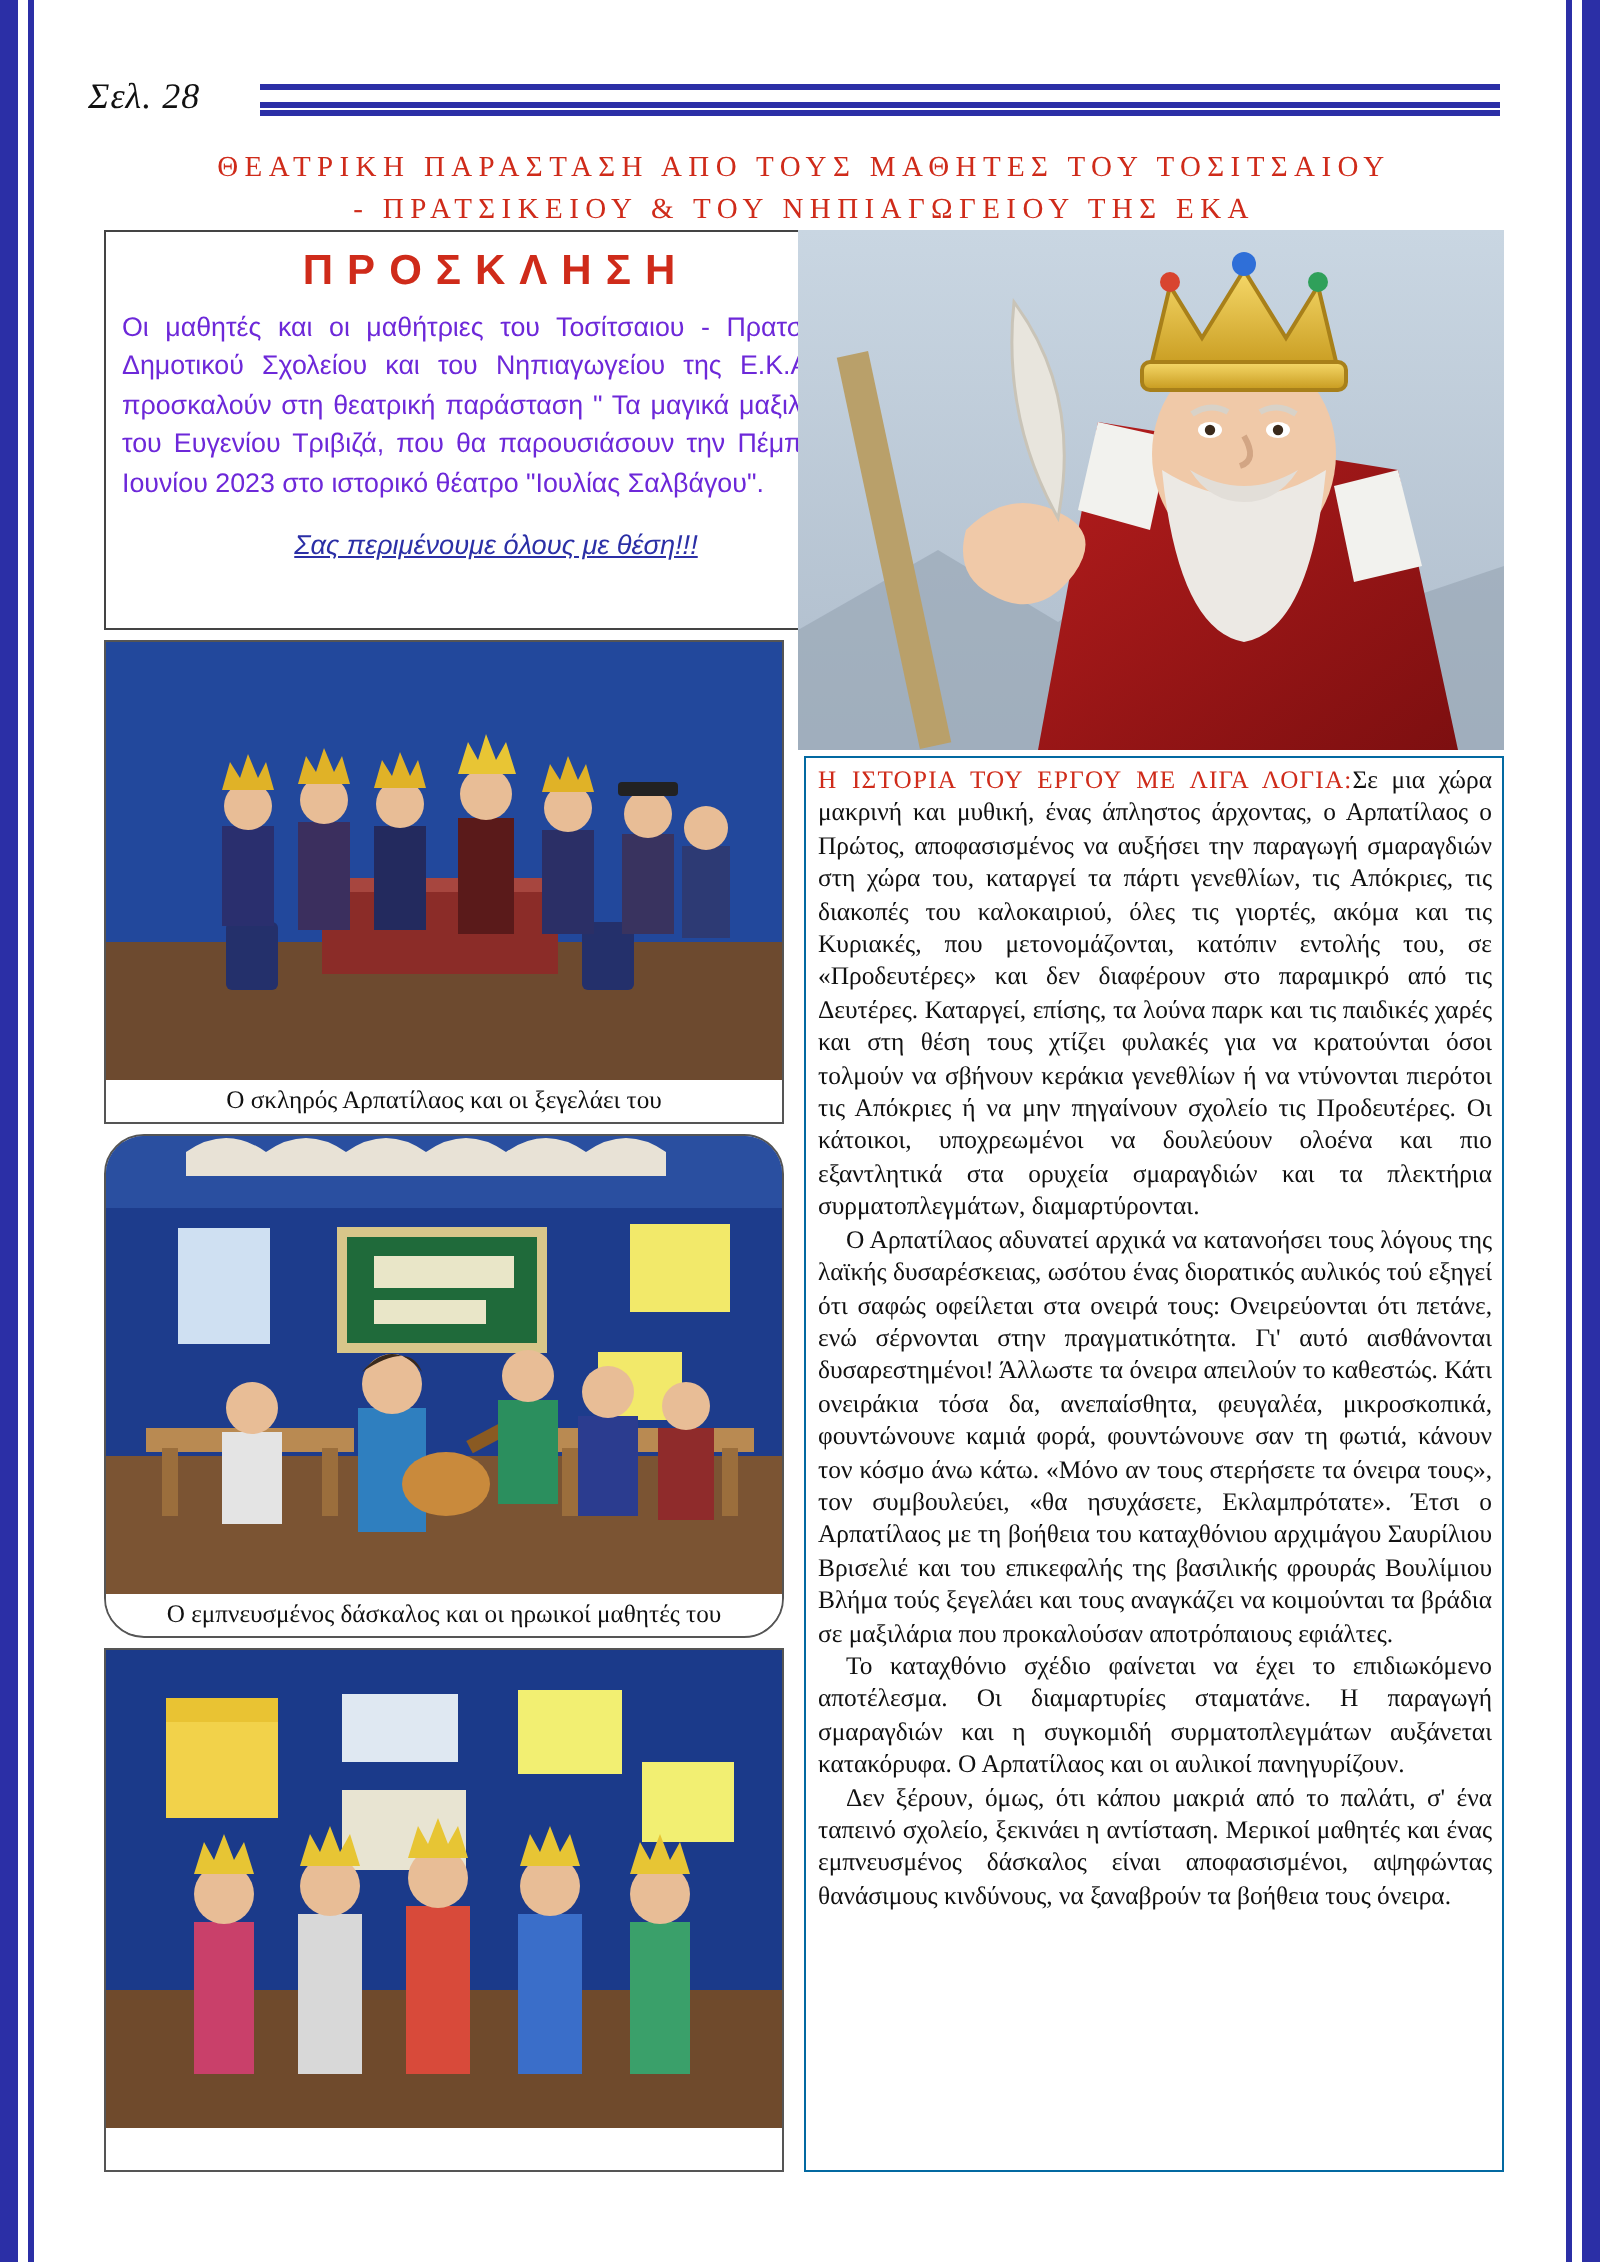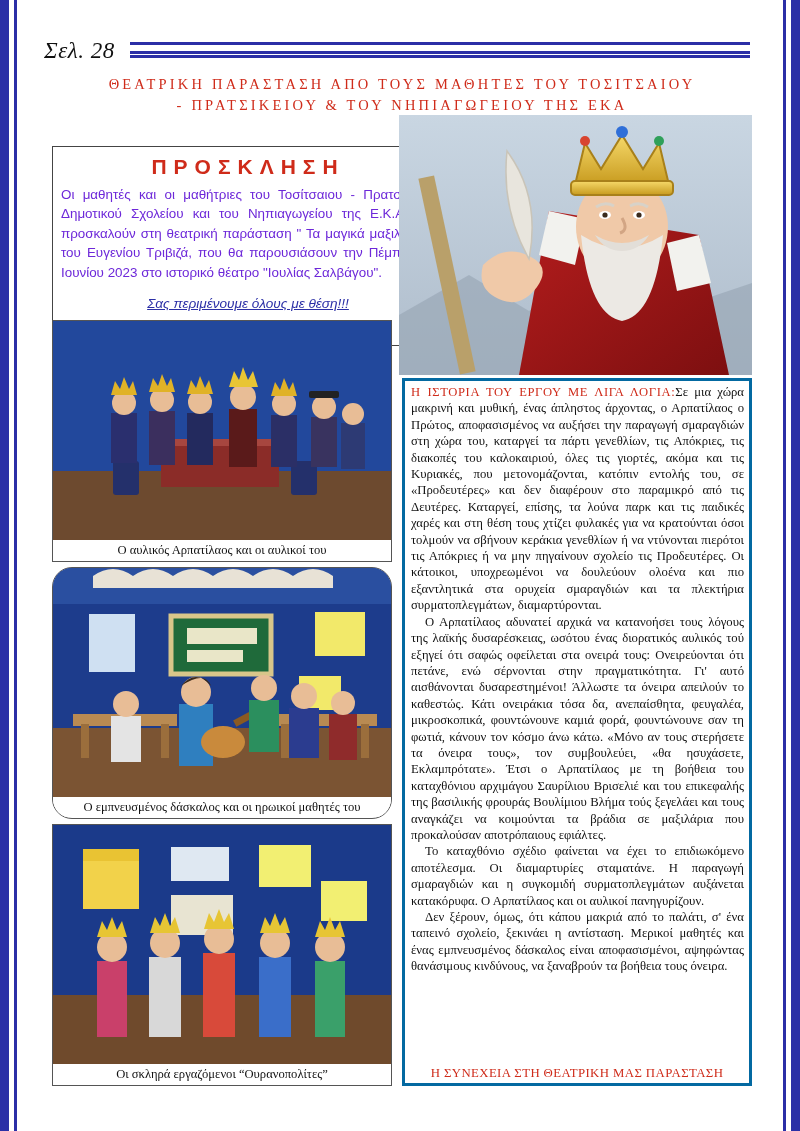--- a/index.html
+++ b/index.html
@@ -50,21 +50,21 @@
     height: 1131px;
   }
 
   
   .pagenum {
     position: absolute;
     left: 20px;
     top: 38px;
     font-family: "Liberation Serif", serif;
     font-style: italic;
-    font-size: 23px;
+    font-size: 18px;
     color: #111;
     letter-spacing: 0.5px;
   }
   .headrule {
     position: absolute;
     left: 106px;
     top: 42px;
     width: 620px;
     height: 16px;
     border-top: 3px solid #2b2fa6;
@@ -98,21 +98,20 @@
   .invite {
     position: absolute;
     left: 28px;
     top: 115px;
     width: 392px;
     height: 200px;
     border: 1px solid #444;
     background: #fff;
     box-sizing: border-box;
     padding: 6px 8px 0 8px;
-    margin-top: 31px;
   }
   .invite-title {
     text-align: center;
     color: #cf2b1a;
     font-size: 21px;
     letter-spacing: 7px;
     font-family: "Liberation Sans", sans-serif;
     font-weight: bold;
     margin: 2px 0 6px 0;
   }
@@ -172,21 +171,21 @@
   #photo2 { left: 28px; top: 567px; width: 340px; height: 252px; border-radius: 20px; }
   #photo3 { left: 28px; top: 824px; width: 340px; height: 262px; }
 
   
   .story {
     position: absolute;
     left: 378px;
     top: 378px;
     width: 350px;
     height: 708px;
-    border: 3px solid #0369a1;
+    border: 1px solid #0369a1;
     box-sizing: border-box;
     padding: 3px 5px 2px 6px;
     background: #fff;
   }
   .story-head {
     color: #cf2b1a;
     font-family: "Liberation Serif", serif;
     font-size: 12.6px;
     letter-spacing: 0.6px;
     display: inline;
@@ -343,21 +342,21 @@
             <rect x="0" y="22" width="26" height="50" fill="#39335f"></rect>
             <circle cx="13" cy="12" r="12" fill="#e8bd96"></circle>
             <rect x="-2" y="-4" width="30" height="7" fill="#222" rx="2"></rect>
           </g>
           <g transform="translate(288,82)">
             <rect x="0" y="20" width="24" height="46" fill="#2d3a74"></rect>
             <circle cx="12" cy="11" r="11" fill="#e8bd96"></circle>
           </g>
         </g>
       </svg>
-      <div class="photo-caption">Ο αυλικός Αρπατίλαος και οι αυλικοί του</div>
+      <div class="photo-caption">Ο σκληρός Αρπατίλαος και οι ξεγελάει του</div>
     </div>
 
     <div class="photo-block" id="photo2">
       <svg class="photo-img" width="338" height="229" viewBox="0 0 338 229">
         <rect width="338" height="229" fill="#1d3c8c"></rect>
         <rect x="0" y="0" width="338" height="36" fill="#2a4fa0"></rect>
         <path d="M40 8 q20 -14 40 0 q20 -14 40 0 q20 -14 40 0 q20 -14 40 0 q20 -14 40 0 q20 -14 40 0 l0 12 l-240 0 Z" fill="#e8e2d6"></path>
         <rect x="118" y="48" width="100" height="58" fill="#1f6a3a" stroke="#d8c68a" stroke-width="5"></rect>
         <rect x="134" y="60" width="70" height="16" fill="#e9e6c8"></rect>
         <rect x="134" y="82" width="56" height="12" fill="#e9e6c8"></rect>
@@ -431,25 +430,23 @@
             <circle cx="16" cy="18" r="15" fill="#e8bd96"></circle>
             <path d="M1 8 l5 -16 l5 9 l5 -13 l5 13 l5 -9 l5 16 Z" fill="#e7c534"></path>
           </g>
           <g transform="translate(262,104)">
             <rect x="0" y="32" width="30" height="76" fill="#3aa06a"></rect>
             <circle cx="15" cy="18" r="15" fill="#e8bd96"></circle>
             <path d="M0 8 l5 -16 l5 9 l5 -13 l5 13 l5 -9 l5 16 Z" fill="#e7c534"></path>
           </g>
         </g>
       </svg>
-      <div class="photo-caption">Οι σκληρά εργαζόμενοι “Ουρανοπολίτες”</div>
     </div>
 
     <div class="story">
       <p class="first"><span class="story-head">Η ΙΣΤΟΡΙΑ ΤΟΥ ΕΡΓΟΥ ΜΕ ΛΙΓΑ ΛΟΓΙΑ:</span><span class="story-text">Σε μια χώρα μακρινή και μυθική, ένας άπληστος άρχοντας, ο Αρπατίλαος ο Πρώτος, αποφασισμένος να αυξήσει την παραγωγή σμαραγδιών στη χώρα του, καταργεί τα πάρτι γενεθλίων, τις Απόκριες, τις διακοπές του καλοκαιριού, όλες τις γιορτές, ακόμα και τις Κυριακές, που μετονομάζονται, κατόπιν εντολής του, σε «Προδευτέρες» και δεν διαφέρουν στο παραμικρό από τις Δευτέρες. Καταργεί, επίσης, τα λούνα παρκ και τις παιδικές χαρές και στη θέση τους χτίζει φυλακές για να κρατούνται όσοι τολμούν να σβήνουν κεράκια γενεθλίων ή να ντύνονται πιερότοι τις Απόκριες ή να μην πηγαίνουν σχολείο τις Προδευτέρες. Οι κάτοικοι, υποχρεωμένοι να δουλεύουν ολοένα και πιο εξαντλητικά στα ορυχεία σμαραγδιών και τα πλεκτήρια συρματοπλεγμάτων, διαμαρτύρονται.</span></p>
       <p>Ο Αρπατίλαος αδυνατεί αρχικά να κατανοήσει τους λόγους της λαϊκής δυσαρέσκειας, ωσότου ένας διορατικός αυλικός τού εξηγεί ότι σαφώς οφείλεται στα ονειρά τους: Ονειρεύονται ότι πετάνε, ενώ σέρνονται στην πραγματικότητα. Γι' αυτό αισθάνονται δυσαρεστημένοι! Άλλωστε τα όνειρα απειλούν το καθεστώς. Κάτι ονειράκια τόσα δα, ανεπαίσθητα, φευγαλέα, μικροσκοπικά, φουντώνουνε καμιά φορά, φουντώνουνε σαν τη φωτιά, κάνουν τον κόσμο άνω κάτω. «Μόνο αν τους στερήσετε τα όνειρα τους», τον συμβουλεύει, «θα ησυχάσετε, Εκλαμπρότατε». Έτσι ο Αρπατίλαος με τη βοήθεια του καταχθόνιου αρχιμάγου Σαυρίλιου Βρισελιέ και του επικεφαλής της βασιλικής φρουράς Βουλίμιου Βλήμα τούς ξεγελάει και τους αναγκάζει να κοιμούνται τα βράδια σε μαξιλάρια που προκαλούσαν αποτρόπαιους εφιάλτες.</p>
       <p>Το καταχθόνιο σχέδιο φαίνεται να έχει το επιδιωκόμενο αποτέλεσμα. Οι διαμαρτυρίες σταματάνε. Η παραγωγή σμαραγδιών και η συγκομιδή συρματοπλεγμάτων αυξάνεται κατακόρυφα. Ο Αρπατίλαος και οι αυλικοί πανηγυρίζουν.</p>
       <p>Δεν ξέρουν, όμως, ότι κάπου μακριά από το παλάτι, σ' ένα ταπεινό σχολείο, ξεκινάει η αντίσταση. Μερικοί μαθητές και ένας εμπνευσμένος δάσκαλος είναι αποφασισμένοι, αψηφώντας θανάσιμους κινδύνους, να ξαναβρούν τα βοήθεια τους όνειρα.</p>
-      <div class="story-foot">Η ΣΥΝΕΧΕΙΑ ΣΤΗ ΘΕΑΤΡΙΚΗ ΜΑΣ ΠΑΡΑΣΤΑΣΗ</div>
     </div>
 
   </div>
 </div>
 
 </body></html>

